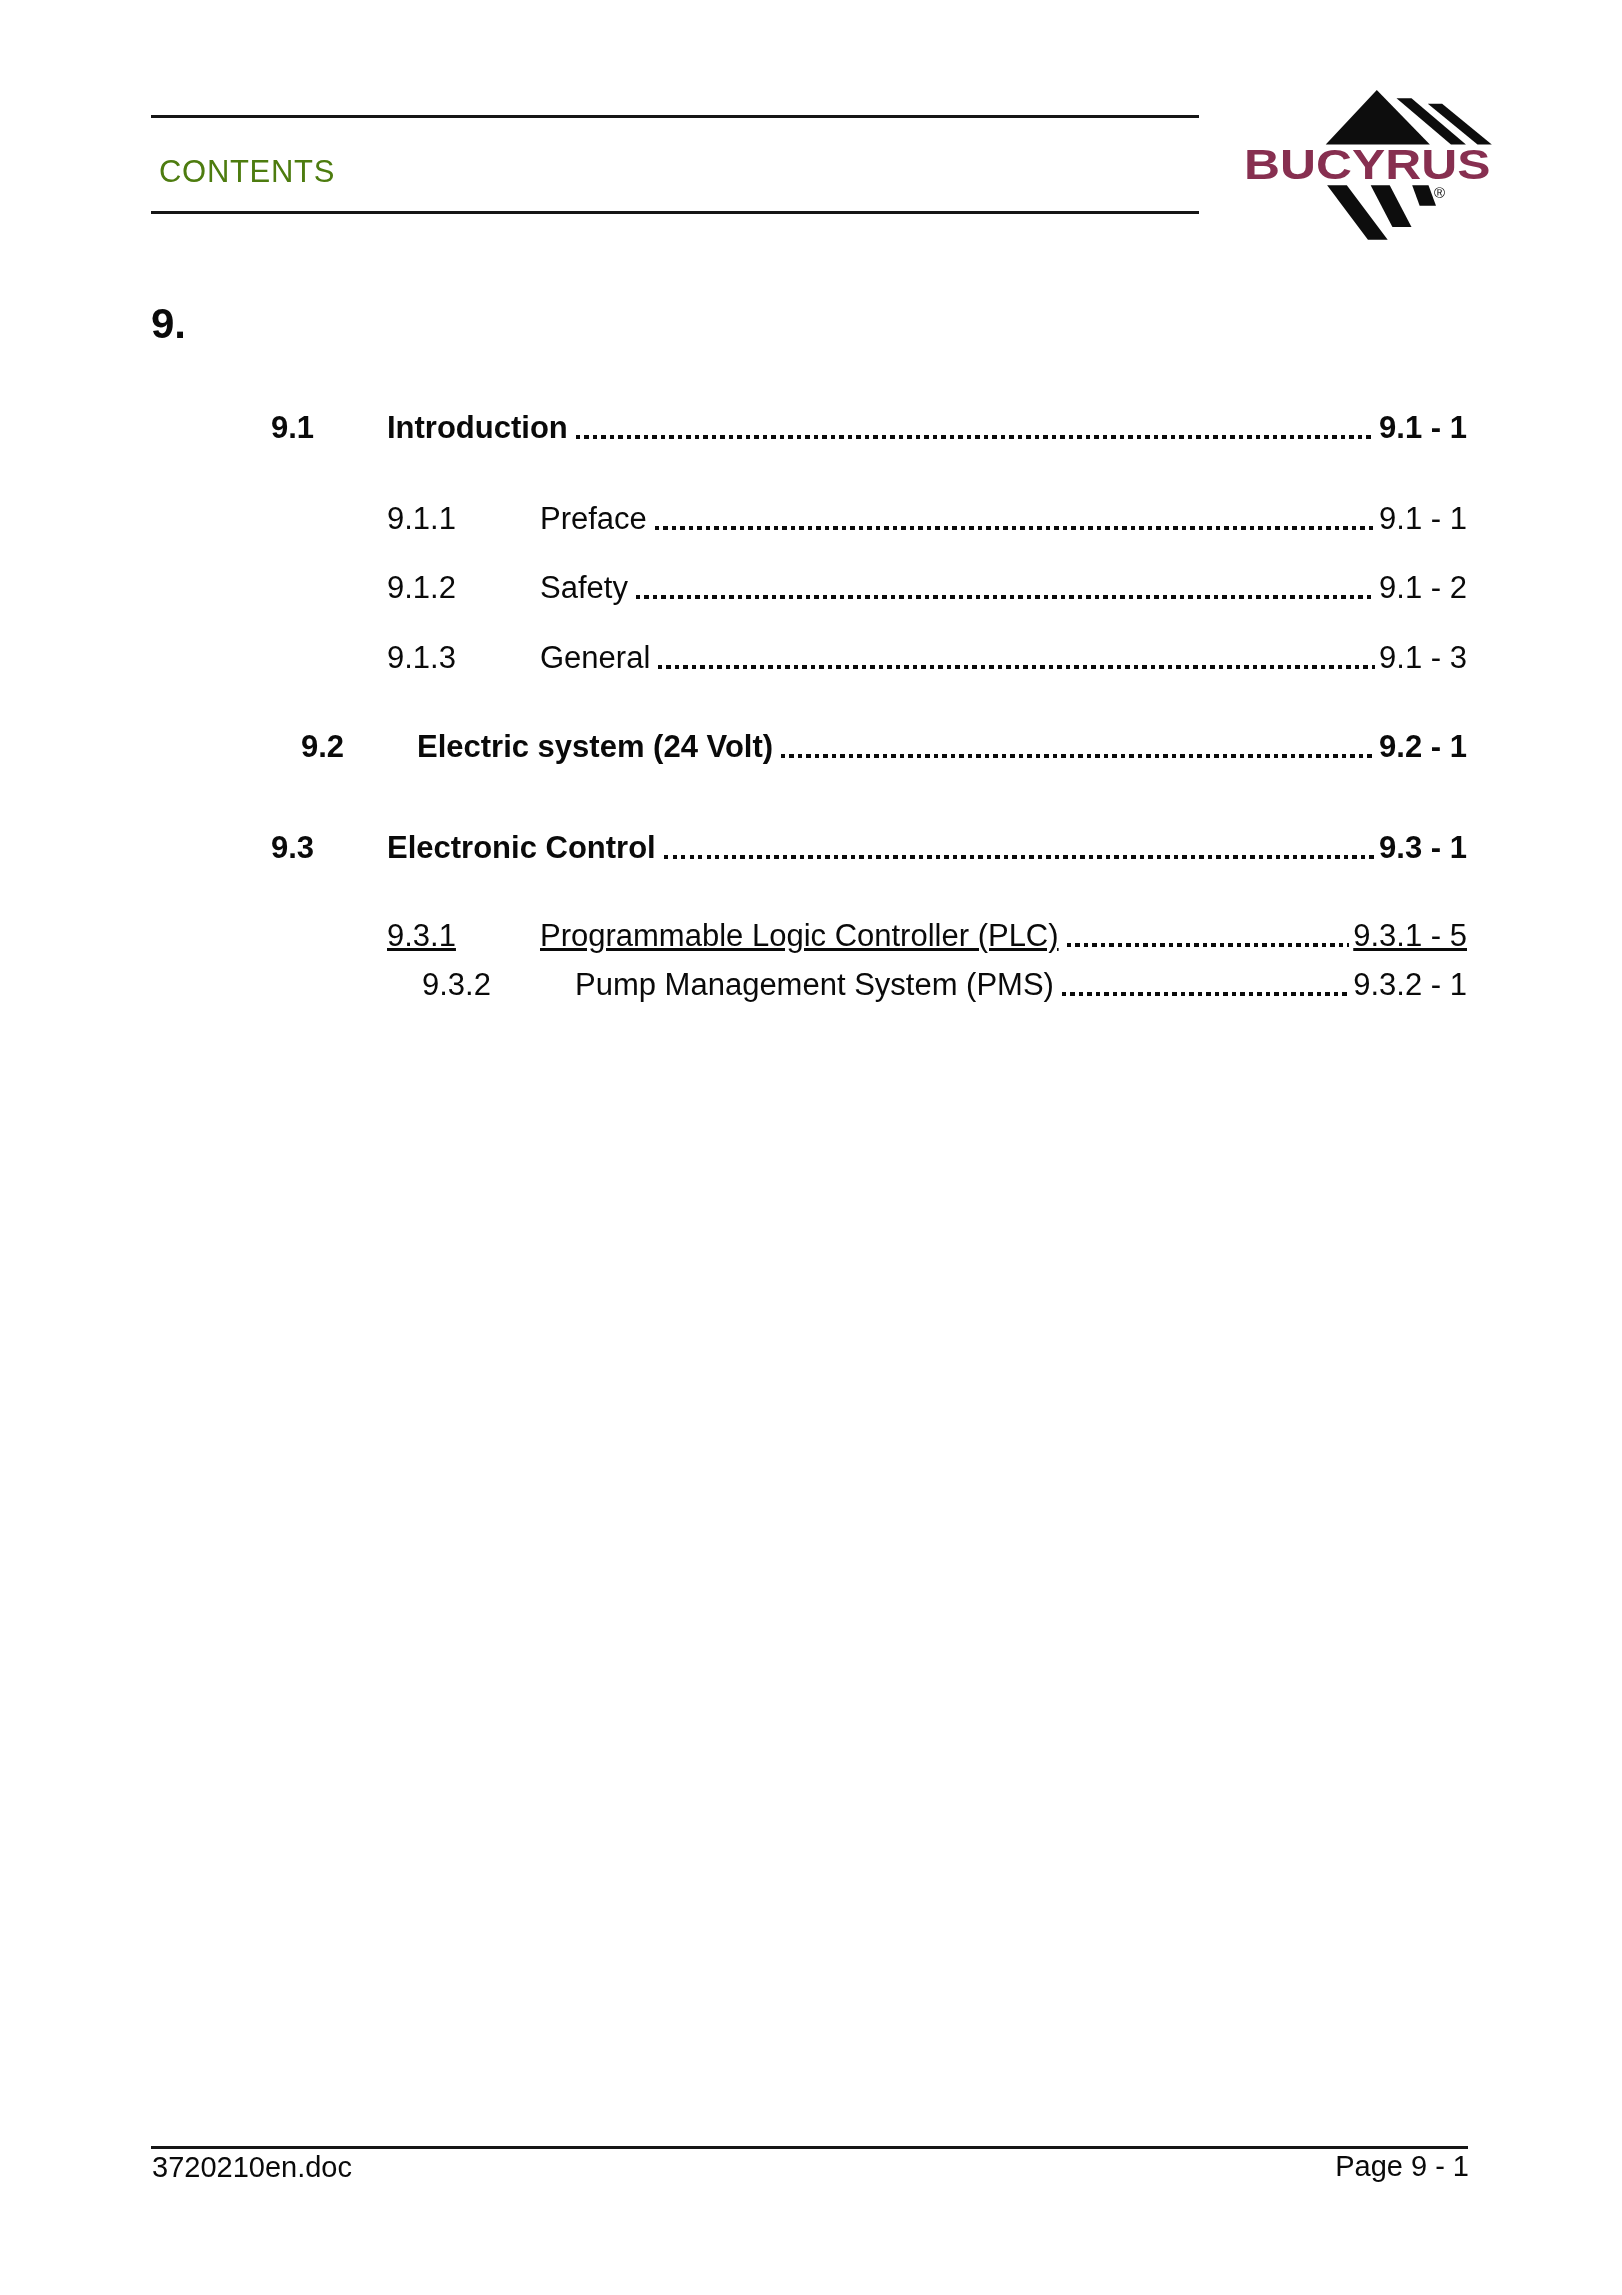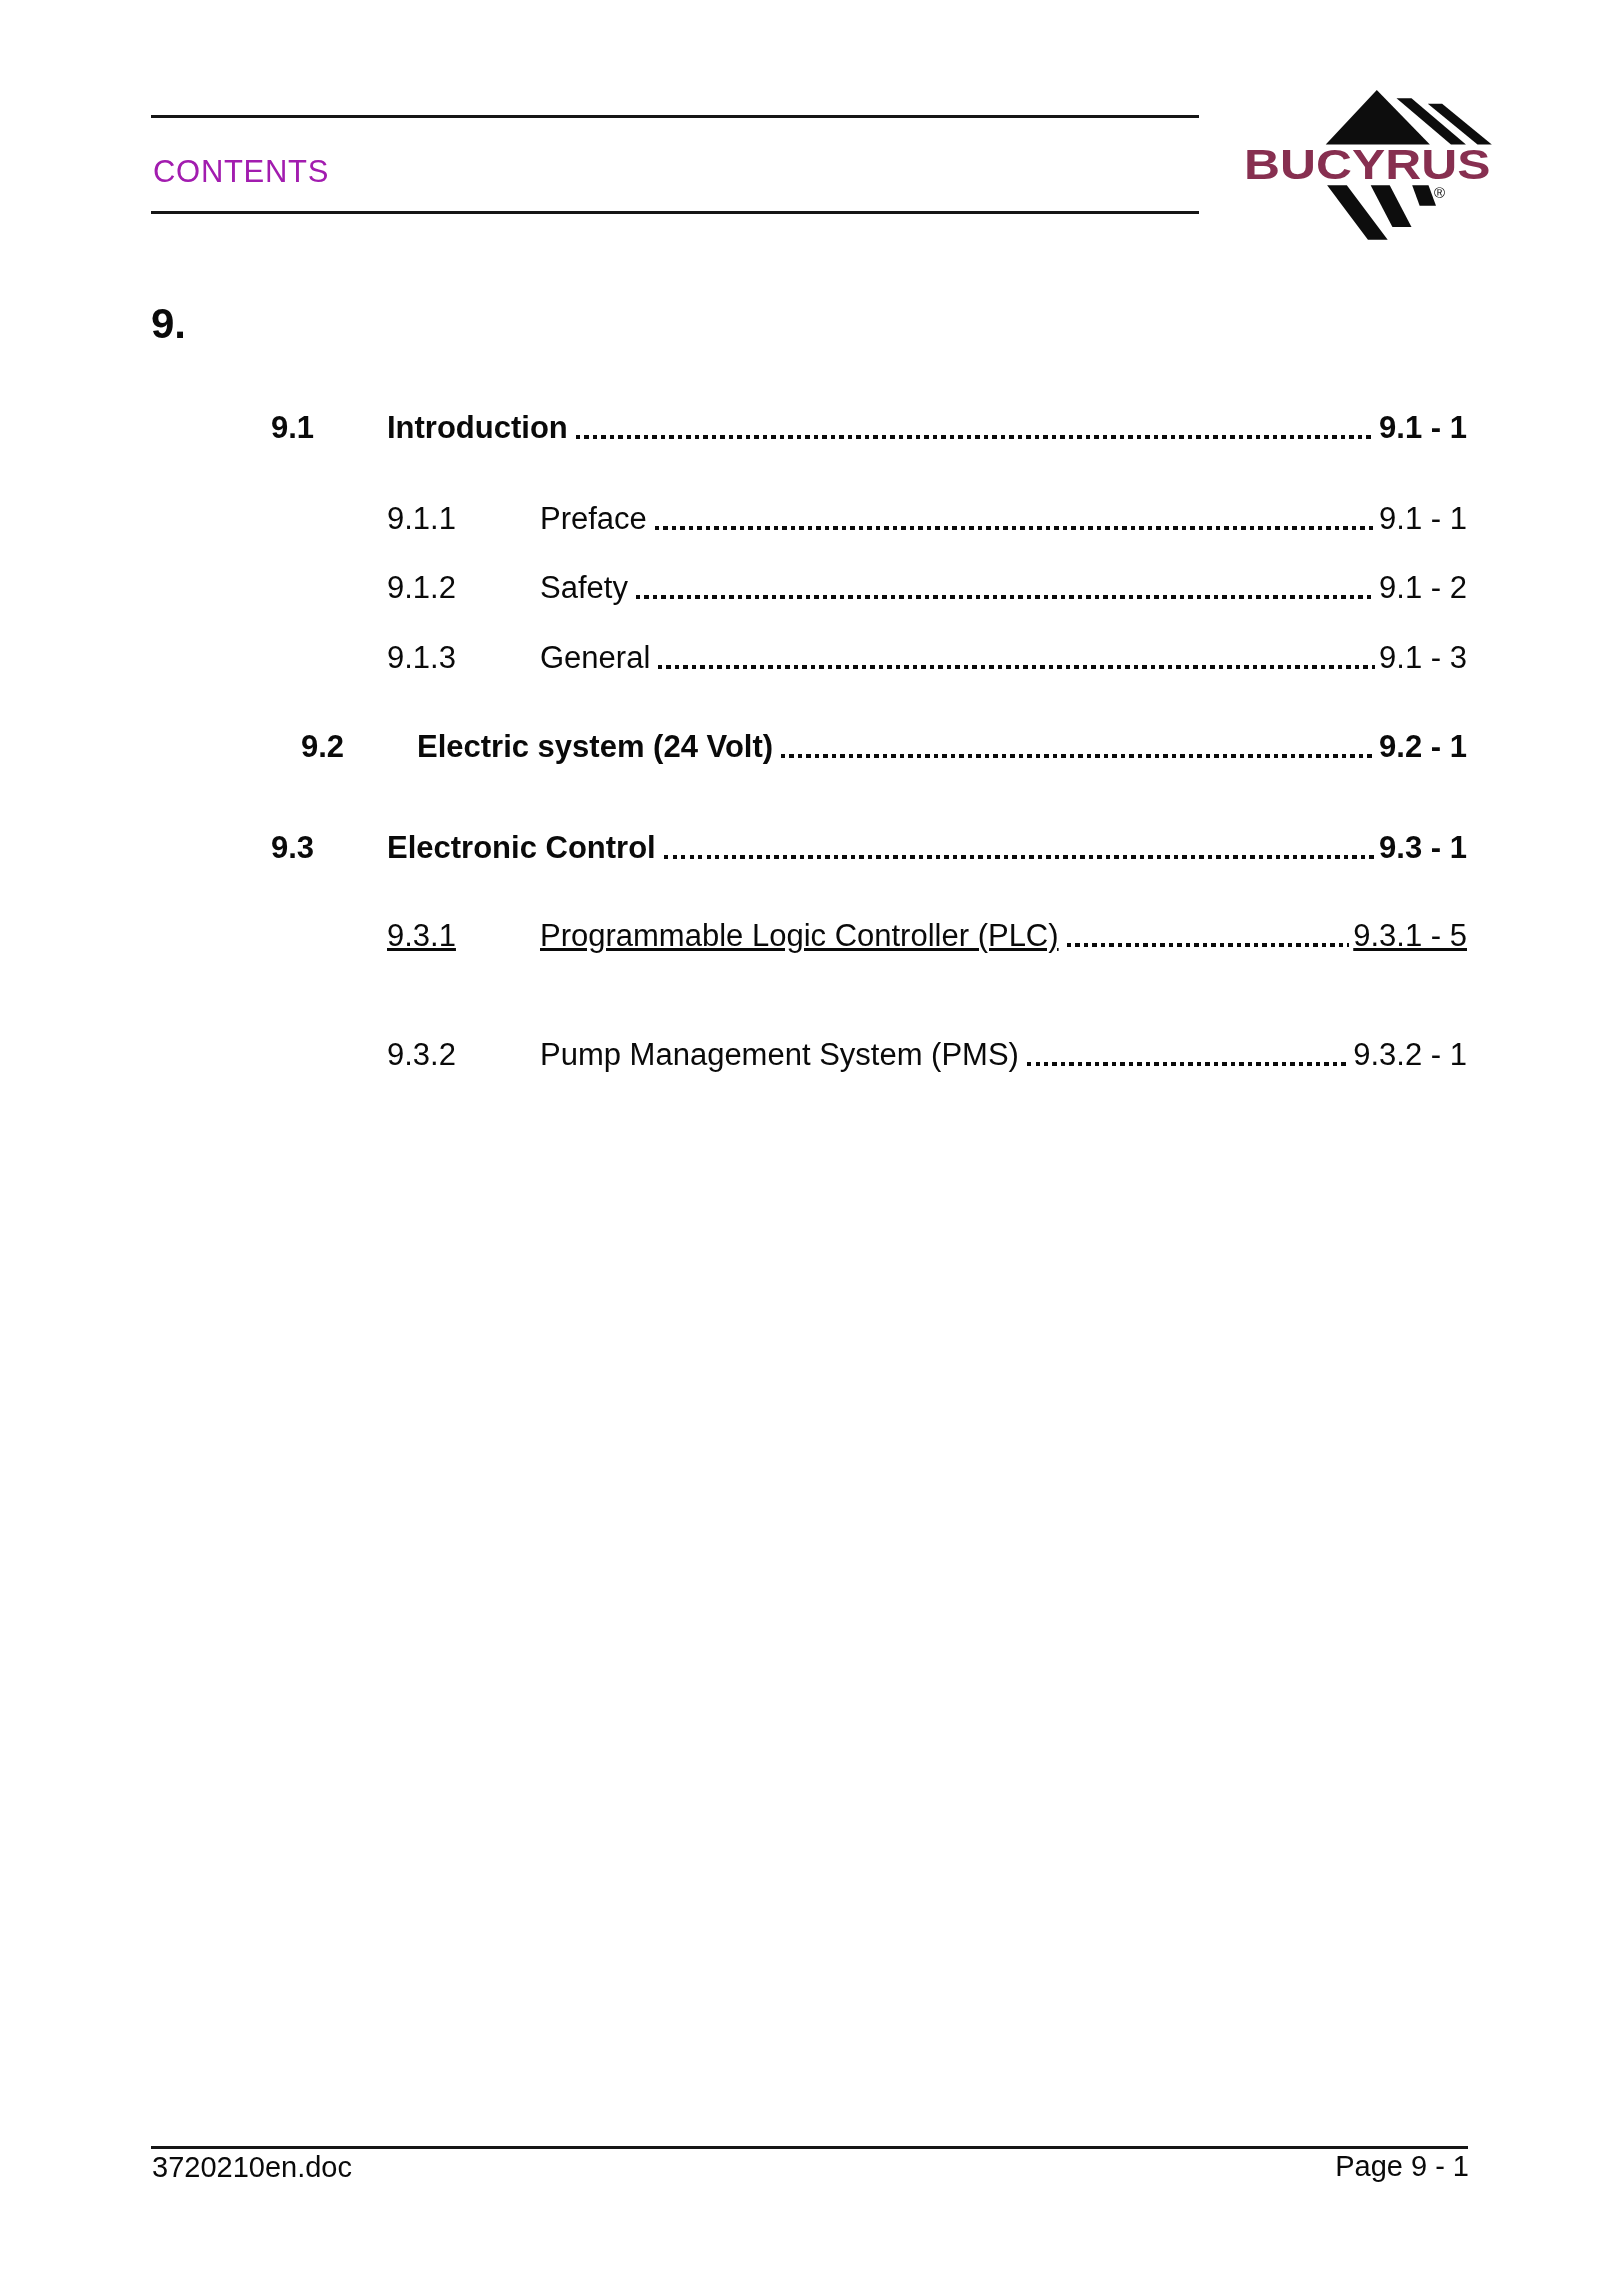--- a/index.html
+++ b/index.html
@@ -13,22 +13,22 @@
     font-family: "Liberation Sans", "DejaVu Sans", sans-serif;
     color: #0a0a0a;
     overflow: hidden;
   }
   .rule { position: absolute; background: #161616; height: 2.7px; }
   .rule-header-top    { left: 151px; top: 115px;  width: 1048px; }
   .rule-header-bottom { left: 151px; top: 211px;  width: 1048px; }
   .rule-footer        { left: 151px; top: 2146px; width: 1317px; }
 
   .contents-label {
-    position: absolute; left: 153px; top: 154px;
-    font-size: 31px; letter-spacing: 0.7px; color: #a21caf;
+    position: absolute; left: 159px; top: 154px;
+    font-size: 31px; letter-spacing: 0.7px; color: #4d7c0f;
   }
 
   .logo { position: absolute; left: 1240px; top: 85px; width: 262px; height: 164px; }
 
   .doc-title {
     position: absolute; left: 151px; top: 301px; right: 136px;
     display: flex; font-size: 42px; font-weight: bold; line-height: 45px;
     white-space: nowrap;
   }
   .doc-title .num { width: 120px; flex: 0 0 120px; }
@@ -124,21 +124,21 @@
         <span class="toc-label">Electronic Control</span>
         <span class="toc-leader"></span>
         <span class="toc-page">9.3 - 1</span>
       </div>
       <div class="toc-row level-2" style="top: 917px; text-decoration: underline;">
         <span class="toc-num">9.3.1</span>
         <span class="toc-label">Programmable Logic Controller (PLC)</span>
         <span class="toc-leader"></span>
         <span class="toc-page">9.3.1 - 5</span>
       </div>
-      <div class="toc-row level-2" style="top: 1036px;">
+      <div class="toc-row level-2" style="top: 966px; margin-left: 35px;">
         <span class="toc-num">9.3.2</span>
         <span class="toc-label">Pump Management System (PMS)</span>
         <span class="toc-leader"></span>
         <span class="toc-page">9.3.2 - 1</span>
       </div>
     </div>
 
   <div class="rule rule-footer"></div>
   <div class="footer-left">3720210en.doc</div>
   <div class="footer-right">Page 9 - 1</div>

